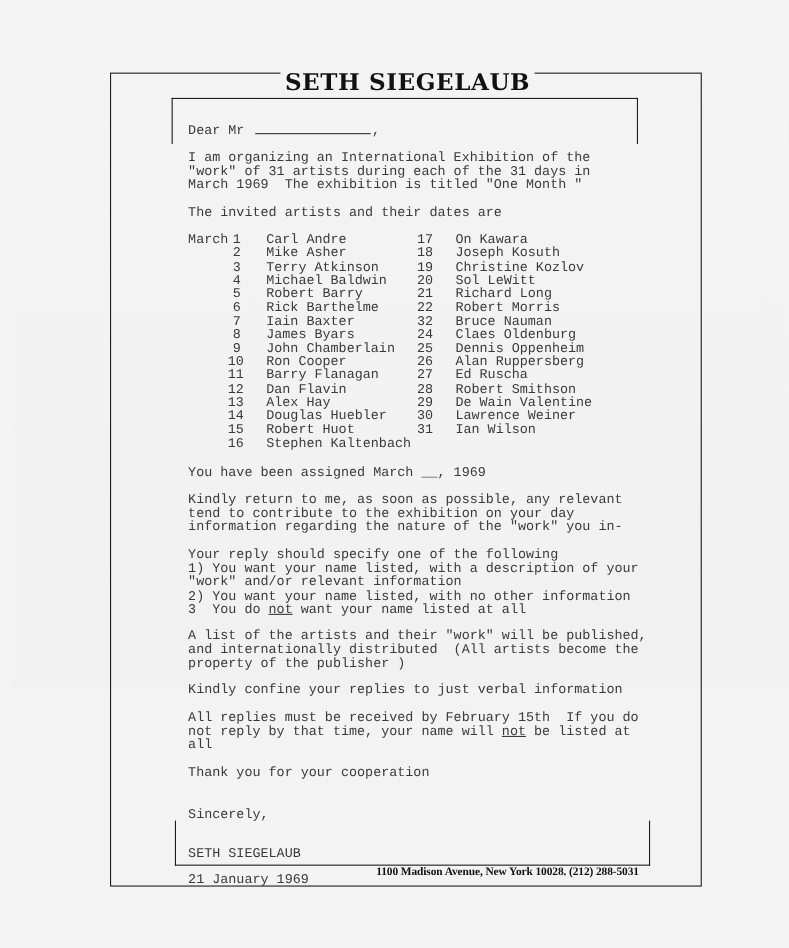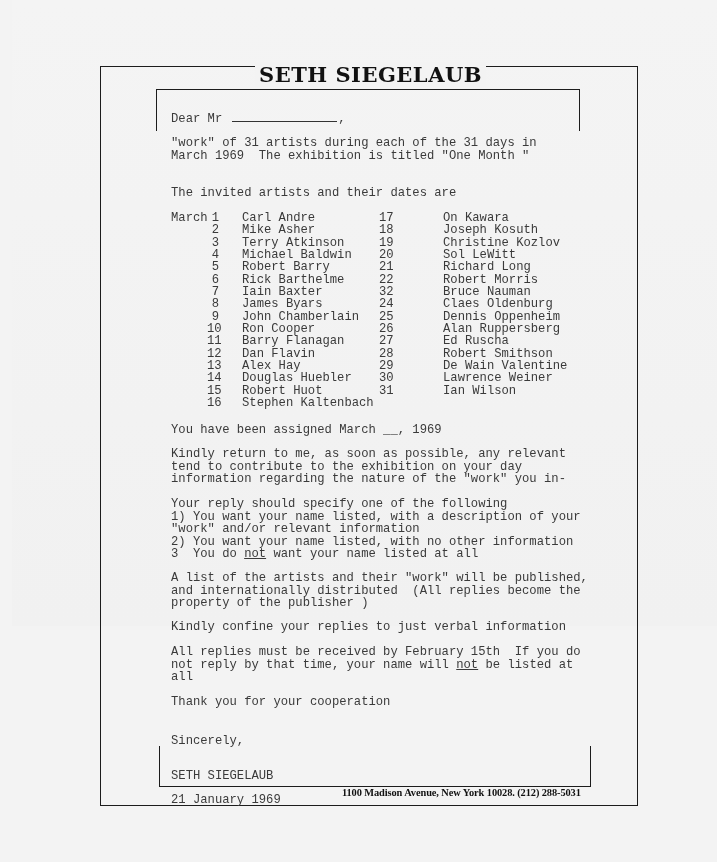--- a/index.html
+++ b/index.html
@@ -102,21 +102,21 @@
     }
     .artist-row {
       position: relative;
       height: 12.35px;
       white-space: pre;
     }
     .artist-row .lbl { position: absolute; left: 0; }
     .artist-row .d1 { position: absolute; left: 36px; width: 12px; text-align: right; }
     .artist-row .n1 { position: absolute; left: 71px; }
     .artist-row .d2 { position: absolute; left: 208px; }
-    .artist-row .n2 { position: absolute; left: 243px; margin-left: 29px; }
+    .artist-row .n2 { position: absolute; left: 243px; }
 
     .address {
       position: absolute;
       left: 330px;
       top: 787px;
       font-family: "Liberation Serif", "DejaVu Serif", serif;
       font-weight: bold;
       font-size: 10.4px;
       color: #111;
       white-space: nowrap;
@@ -129,21 +129,21 @@
 <div class="sheet">
 
   <div class="outer-frame"></div>
   <div class="bracket-top"></div>
   <div class="bracket-bottom"></div>
 
   <div class="title"><span>SETH SIEGELAUB</span></div>
 
   <div class="t" style="left:159px; top:113px;"><span>Dear Mr</span><span class="blank-line"></span><span>,</span></div>
 
-  <div class="t" style="left:159px; top:137px;"><div>"work" of 31 artists during each of the 31 days in</div><div>March 1969  The exhibition is titled "One Month "</div></div>
+  <div class="t" style="left:159px; top:137px;"><div>I am organizing an International Exhibition of the</div><div>"work" of 31 artists during each of the 31 days in</div><div>March 1969  The exhibition is titled "One Month "</div></div>
 
   <div class="t" style="left:159px; top:187px;">The invited artists and their dates are</div>
 
   <div class="artists" id="artists">
       <div class="artist-row"><span class="lbl">March</span><span class="d1">1</span><span class="n1">Carl Andre</span><span class="d2">17</span><span class="n2">On Kawara</span></div>
       <div class="artist-row"><span class="d1">2</span><span class="n1">Mike Asher</span><span class="d2">18</span><span class="n2">Joseph Kosuth</span></div>
       <div class="artist-row"><span class="d1">3</span><span class="n1">Terry Atkinson</span><span class="d2">19</span><span class="n2">Christine Kozlov</span></div>
       <div class="artist-row"><span class="d1">4</span><span class="n1">Michael Baldwin</span><span class="d2">20</span><span class="n2">Sol LeWitt</span></div>
       <div class="artist-row"><span class="d1">5</span><span class="n1">Robert Barry</span><span class="d2">21</span><span class="n2">Richard Long</span></div>
       <div class="artist-row"><span class="d1">6</span><span class="n1">Rick Barthelme</span><span class="d2">22</span><span class="n2">Robert Morris</span></div>
@@ -158,21 +158,21 @@
       <div class="artist-row"><span class="d1">15</span><span class="n1">Robert Huot</span><span class="d2">31</span><span class="n2">Ian Wilson</span></div>
       <div class="artist-row"><span class="d1">16</span><span class="n1">Stephen Kaltenbach</span></div>
     </div>
 
   <div class="t" style="left:159px; top:424px;">You have been assigned March __, 1969</div>
 
   <div class="t" style="left:159px; top:448px;"><div>Kindly return to me, as soon as possible, any relevant</div><div>tend to contribute to the exhibition on your day</div><div>information regarding the nature of the "work" you in-</div></div>
 
   <div class="t" style="left:159px; top:498px;"><div>Your reply should specify one of the following</div><div>1) You want your name listed, with a description of your</div><div>"work" and/or relevant information</div><div>2) You want your name listed, with no other information</div><div><span>3  You do </span><span class="u">not</span><span> want your name listed at all</span></div></div>
 
-  <div class="t" style="left:159px; top:572px;"><div>A list of the artists and their "work" will be published,</div><div>and internationally distributed  (All replies become the</div><div>property of the publisher )</div></div>
+  <div class="t" style="left:159px; top:572px;"><div>A list of the artists and their "work" will be published,</div><div>and internationally distributed  (All artists become the</div><div>property of the publisher )</div></div>
 
   <div class="t" style="left:159px; top:621px;">Kindly confine your replies to just verbal information</div>
 
   <div class="t" style="left:159px; top:646px;"><div>All replies must be received by February 15th  If you do</div><div><span>not reply by that time, your name will </span><span class="u">not</span><span> be listed at</span></div><div>all</div></div>
 
   <div class="t" style="left:159px; top:696px;">Thank you for your cooperation</div>
 
   <div class="t" style="left:159px; top:735px;">Sincerely,</div>
 
   <div class="t" style="left:159px; top:770px;">SETH SIEGELAUB</div>

